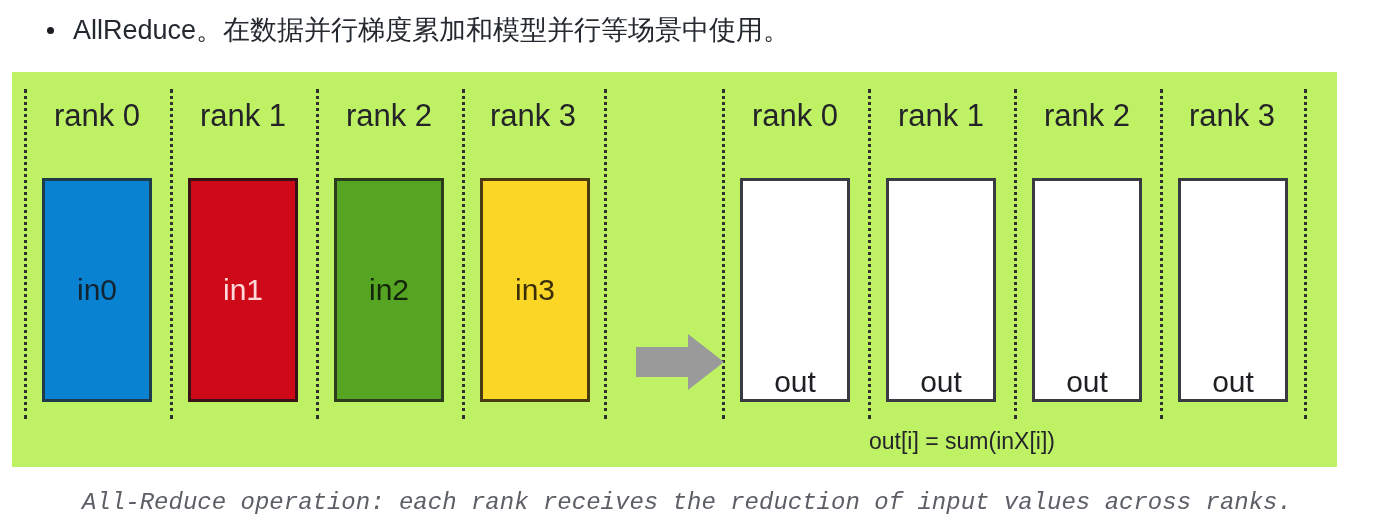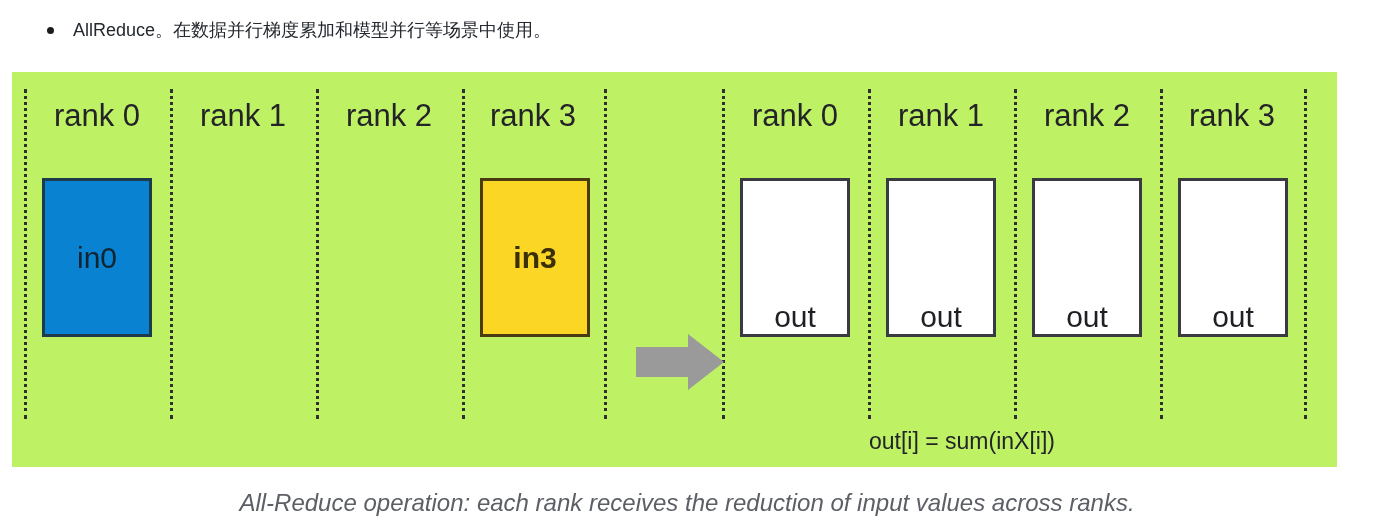--- a/index.html
+++ b/index.html
@@ -29,21 +29,21 @@
   .bullet-dot {
     width: 7px;
     height: 7px;
     border-radius: 50%;
     background: #1c1c20;
     margin-left: 47px;
     margin-right: 19px;
     flex: 0 0 auto;
   }
   .bullet-text {
-    font-size: 18px;
+    font-size: 27px;
     line-height: 30px;
     color: #24292f;
     letter-spacing: 0px;
     white-space: nowrap;
   }
 
   
   .figure {
     position: absolute;
     left: 12px;
@@ -71,21 +71,21 @@
     color: #232328;
     text-align: center;
     white-space: nowrap;
   }
 
   
   .box {
     position: absolute;
     top: 106px;
     width: 110px;
-    height: 159px;
+    height: 224px;
     border: 3px solid #14532d;
     box-sizing: border-box;
     display: flex;
     align-items: center;
     justify-content: center;
     font-size: 30px;
     line-height: 34px;
   }
   .box.out {
     background: #ffffff;
@@ -114,21 +114,21 @@
     white-space: nowrap;
   }
 
   
   .caption {
     position: absolute;
     left: 0;
     top: 487px;
     width: 1374px;
     text-align: center;
-    font-family: Liberation Sans, sans-serif;
+    font-family: Liberation Mono, monospace;
     font-style: italic;
     font-size: 24px;
     line-height: 32px;
     color: #5c6066;
     white-space: nowrap;
   }
 </style>
 </head>
 <body>
 
@@ -152,21 +152,27 @@
   <div class="vline" style="left:1292px"></div>
 
   <div class="rank-label" style="left:12px;width:146px">rank 0</div>
   <div class="rank-label" style="left:158px;width:146px">rank 1</div>
   <div class="rank-label" style="left:304px;width:146px">rank 2</div>
   <div class="rank-label" style="left:450px;width:142px">rank 3</div>
 
   <div class="box" style="left: 30px; background: rgb(10, 130, 210); border-color: rgb(29, 59, 77); color: rgb(17, 36, 47);">
       <span>in0</span>
     </div>
-  <div class="box" style="left: 468px; background: rgb(252, 214, 37); border-color: rgb(74, 60, 16); color: rgb(58, 47, 6); font-weight: bold;">
+  <div class="box" style="left: 176px; background: rgb(206, 10, 24); border-color: rgb(58, 17, 22); color: rgb(255, 216, 218);">
+      <span>in1</span>
+    </div>
+  <div class="box" style="left: 322px; background: rgb(85, 165, 34); border-color: rgb(43, 59, 28); color: rgb(20, 36, 10);">
+      <span>in2</span>
+    </div>
+  <div class="box" style="left: 468px; background: rgb(252, 214, 37); border-color: rgb(74, 60, 16); color: rgb(58, 47, 6);">
       <span>in3</span>
     </div>
 
   <div class="arrow">
     <svg width="88" height="56" viewBox="0 0 88 56" xmlns="http://www.w3.org/2000/svg">
       <polygon points="0,13 52,13 52,0 88,28 52,56 52,43 0,43" fill="#9a9a9a"></polygon>
     </svg>
   </div>
 
   <div class="rank-label" style="left:710px;width:146px">rank 0</div>

